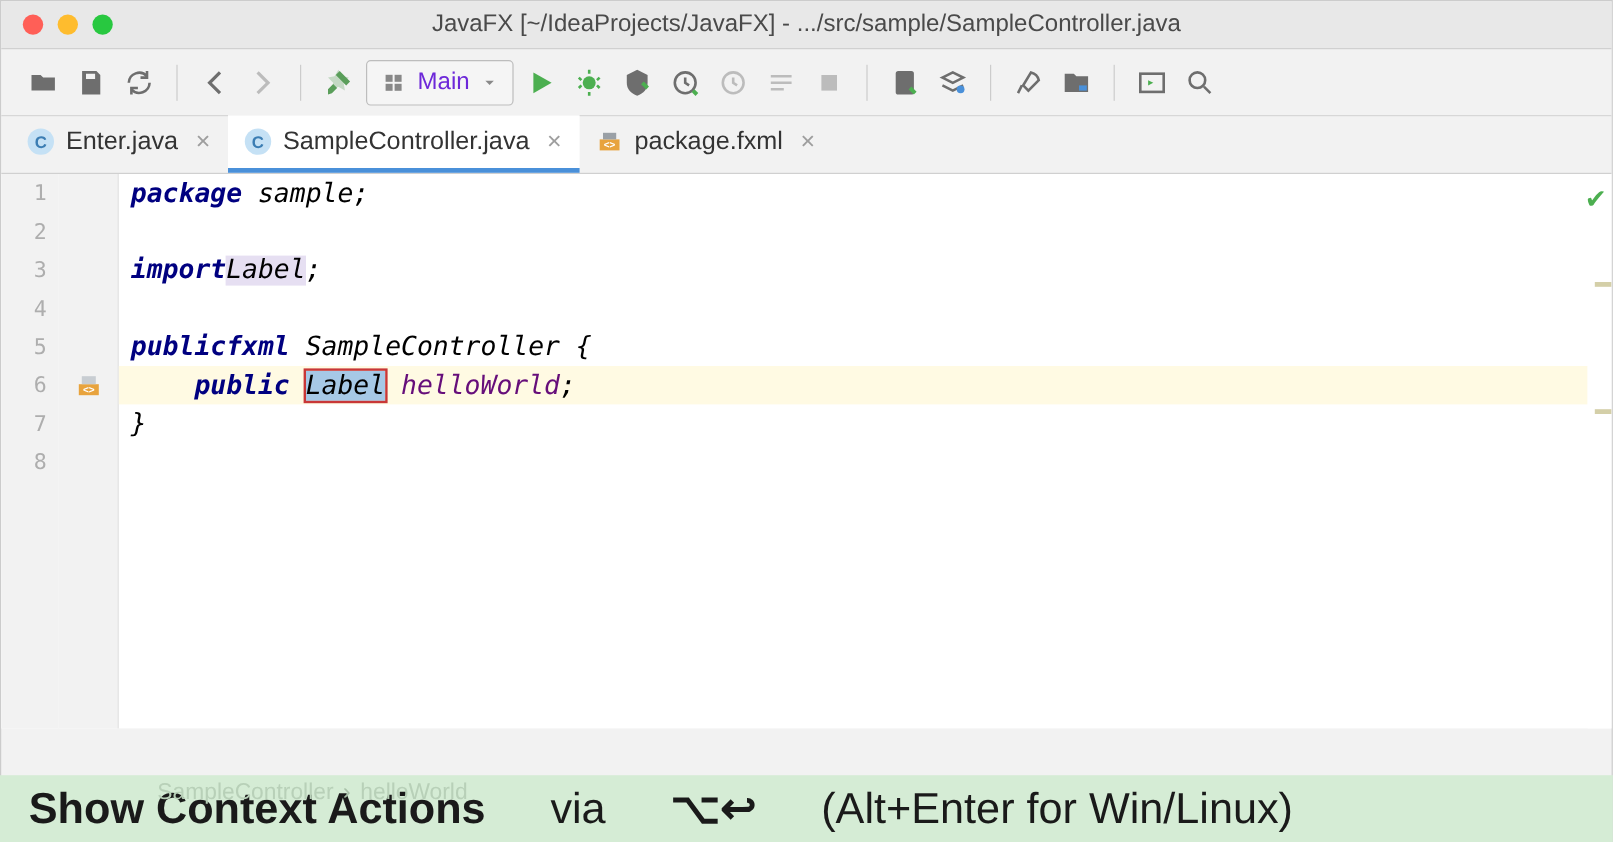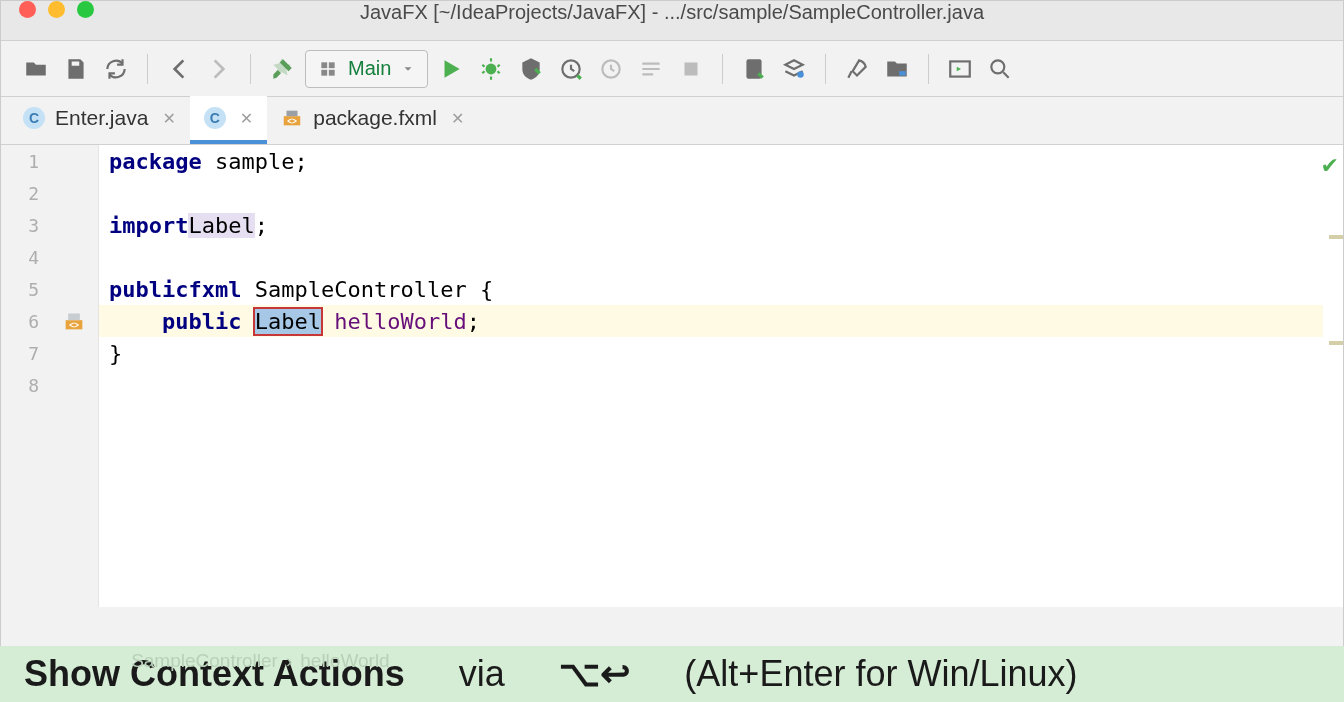--- a/index.html
+++ b/index.html
@@ -1,50 +1,50 @@
 <!DOCTYPE html>
 <html><head>
 <meta charset="utf-8">
 <style>
 * { margin:0; padding:0; box-sizing:border-box; }
 body { font-family:-apple-system,BlinkMacSystemFont,"Segoe UI",sans-serif; background:#f2f2f2; width:1344px; height:702px; overflow:hidden; border:1px solid #ccc; }
 
 
-.titlebar { height:40px; background:#e8e8e8; display:flex; position:relative; border-bottom:1px solid #d0d0d0; }
+.titlebar { height:40px; background:#e8e8e8; display:flex; align-items:center; position:relative; border-bottom:1px solid #d0d0d0; }
 .traffic { display:flex; gap:12px; margin-left:18px; }
 .dot { width:17px; height:17px; border-radius:50%; }
 .dot.red { background:#ff5f57; }
 .dot.yel { background:#febc2e; }
 .dot.grn { background:#28c840; }
 .title { position:absolute; left:0; right:0; text-align:center; font-size:20px; color:#4a4a4a; pointer-events:none; }
 
 
 .toolbar { height:56px; background:#f2f2f2; display:flex; align-items:center; padding:0 18px; gap:6px; border-bottom:1px solid #d0d0d0; }
 .tbtn { width:34px; height:34px; display:flex; align-items:center; justify-content:center; color:#6e6e6e; cursor:pointer; }
 .tbtn svg { width:26px; height:26px; }
 .tsep { width:1px; height:30px; background:#ccc; margin:0 8px; }
-.runcfg { height:38px; border:1px solid #bdbdbd; border-radius:4px; background:#f5f5f5; display:flex; align-items:center; padding:0 12px; gap:10px; font-size:20px; color:#15803d; cursor:pointer; }
+.runcfg { height:38px; border:1px solid #bdbdbd; border-radius:4px; background:#f5f5f5; display:flex; align-items:center; padding:0 12px; gap:10px; font-size:20px; color:#6d28d9; cursor:pointer; }
 
 
 .tabbar { height:48px; background:#f2f2f2; display:flex; align-items:flex-end; border-bottom:1px solid #d0d0d0; padding-left:8px; }
 .tab { height:48px; display:flex; align-items:center; padding:0 14px; gap:10px; font-size:21px; color:#333; cursor:pointer; border-bottom:4px solid transparent; }
 .tab.active { background:#fff; border-bottom:4px solid #4a90d9; }
 .tab .ficon { width:22px; height:22px; border-radius:50%; display:flex; align-items:center; justify-content:center; font-size:14px; font-weight:bold; }
 .tab .close { color:#9e9e9e; font-size:16px; margin-left:4px; cursor:pointer; }
 .ficon.java { background:#c5e1f5; color:#3b7db3; }
 
 
 .editor { display:flex; height:462px; background:#fff; position:relative; }
 .gutcol { width:48px; background:#f2f2f2; border-right:none; }
 .iconcol { width:50px; background:#f2f2f2; border-right:1px solid #e4e4e4; }
 .codecol { flex:1; position:relative; }
 .rightcol { width:20px; background:#fff; position:relative; }
 .gline { height:32px; display:flex; align-items:center; justify-content:flex-end; padding-right:10px; font-size:18px; color:#aeaeae; font-family:Menlo,Consolas,monospace; }
 .iline { height:32px; display:flex; align-items:center; justify-content:center; }
-.cline { height:32px; display:flex; align-items:center; padding-left:10px; font-family:Menlo,Consolas,monospace; font-size:22px; white-space:pre; color:#000; }
+.cline { height:32px; display:flex; align-items:center; padding-left:10px; font-family:Menlo,Consolas,monospace; font-size:22px; white-space:pre; color:#000;font-style:italic; }
 .cline.hl { background:#fffae3; }
 .kw { color:#000080; font-weight:bold; }
 .sel { background:#a6c8e6; outline:2px solid #c83737; color:#000; }
 .soft { background:#e6dff2; }
 .fld { color:#660e7a; }
 .check { position:absolute; top:8px; right:4px; color:#4caf50; font-size:22px; }
 .mark { position:absolute; right:0; width:14px; height:4px; background:#d4cfa8; }
 
 
 .hint { position:absolute; left:0; right:0; bottom:0; height:56px; background:#d5ecd5; display:flex; align-items:center; padding:0 24px; font-size:36px; color:#1a1a1a; white-space:pre;gap:44px; }
@@ -193,20 +193,21 @@
 </div>
 
 <div class="tabbar">
   <div class="tab">
     <div class="ficon java">C</div>
     <span>Enter.java</span>
     <span class="close">✕</span>
   </div>
   <div class="tab active">
     <div class="ficon java">C</div>
+    <span>SampleController.java</span>
     <span class="close">✕</span>
   </div>
   <div class="tab">
     <svg width="22" height="22" viewBox="0 0 24 24">
         <rect x="3" y="10" width="18" height="10" fill="#e8a33d"></rect>
         <text x="12" y="18" font-size="9" fill="#fff" text-anchor="middle" font-weight="bold">&lt;&gt;</text>
         <rect x="6" y="4" width="12" height="6" fill="#9aa0a6"></rect>
       </svg>
     <span>package.fxml</span>
     <span class="close">✕</span>

